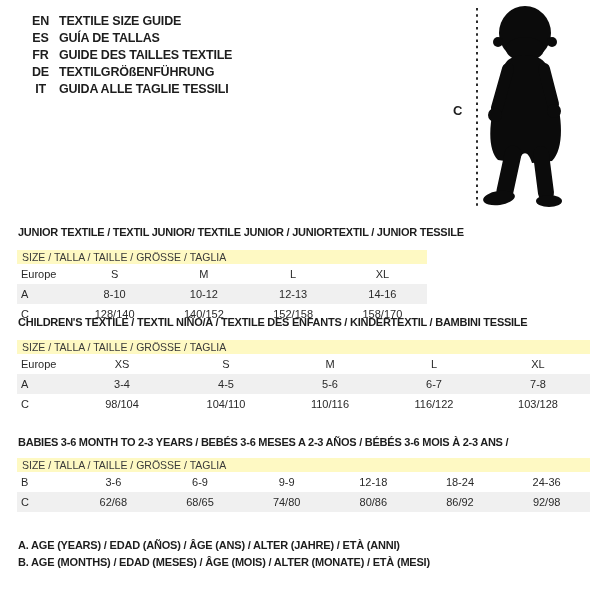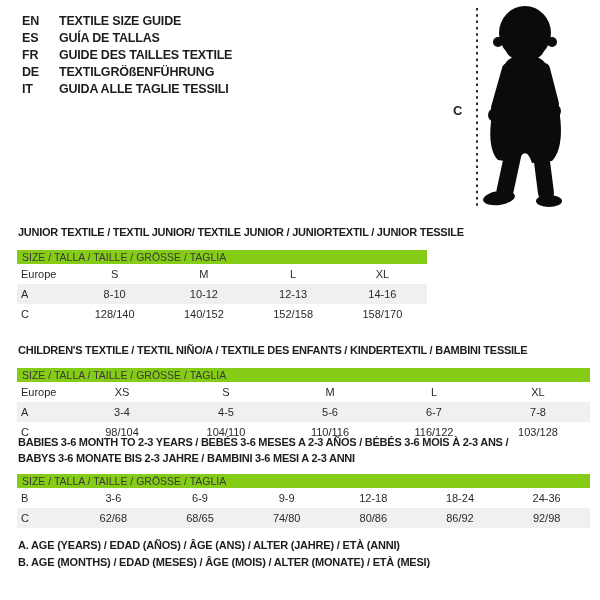--- a/index.html
+++ b/index.html
@@ -2,42 +2,42 @@
 <html><head>
 <meta charset="utf-8">
 <style>
   html,body{margin:0;padding:0;background:#ffffff;}
   .canvas{
     position:relative;width:600px;height:600px;background:#ffffff;overflow:hidden;
     font-family:"Liberation Sans",sans-serif;color:#1d1d1d;
   }
 
   
-  .languages{position:absolute;left:22px;top:12px;}
+  .languages{position:absolute;left:22px;top:12px;text-align:center;}
   .lang-row{display:flex;height:17px;align-items:center;font-weight:bold;font-size:12.5px;letter-spacing:-0.2px;}
   .lang-code{width:37px;flex:0 0 37px;}
   .lang-text{white-space:nowrap;}
 
   
   .figure{position:absolute;left:448px;top:2px;width:150px;height:212px;}
   .figure svg{position:absolute;left:0;top:0;}
   .height-label{position:absolute;left:5px;top:101px;font-weight:bold;font-size:13px;}
 
   
   .tbl{position:absolute;left:17px;}
   .tbl h2{margin:8px 0 12px 1px;font-size:11px;font-weight:bold;letter-spacing:-0.25px;white-space:nowrap;line-height:12px;}
   .t-babies h2{margin-bottom:8px;line-height:16px;}
-  .size-bar{background:#84cc16;height:14px;line-height:14px;font-size:10.5px;color:#3a3a3a;padding-left:5px;box-sizing:border-box;white-space:nowrap;}
+  .size-bar{background:#fef9c3;height:14px;line-height:14px;font-size:10.5px;color:#3a3a3a;padding-left:5px;box-sizing:border-box;white-space:nowrap;}
   .tbl table{border-collapse:collapse;table-layout:fixed;width:100%;}
   .tbl tr{height:20px;}
   .tbl tr:nth-child(even){background:#f0f0f0;}
   .tbl td{font-size:11px;color:#2a2a2a;text-align:center;padding:0;white-space:nowrap;}
   .tbl td.lbl{text-align:left;padding-left:4px;}
   .t-junior{top:218px;width:410px;}
-  .t-children{top:336px;width:573px;}
+  .t-children{top:308px;width:573px;}
   .t-babies{top:426px;width:573px;}
 
   
   .footnotes{position:absolute;left:18px;top:537px;}
   .footnotes div{font-size:11px;font-weight:bold;line-height:17px;letter-spacing:-0.2px;white-space:nowrap;}
 </style>
 </head>
 <body>
 
 <div class="canvas">
@@ -168,21 +168,21 @@
           <td>104/110</td>
           <td>110/116</td>
           <td>116/122</td>
           <td>103/128</td>
         </tr>
       </tbody>
     </table>
   </section>
 
   <section class="tbl t-babies">
-    <h2><span>BABIES 3-6 MONTH TO 2-3 YEARS / BEBÉS 3-6 MESES A 2-3 AÑOS / BÉBÉS 3-6 MOIS À 2-3 ANS /</span><br><span>BABYS 3-6 MONATE BIS 2-3 JAHRE / BAMBINI 3-6 MESI A 2-3 ANNI</span></h2>
+    <h2><span>BABIES 3-6 MONTH TO 2-3 YEARS / BEBÉS 3-6 MESES A 2-3 AÑOS / BÉBÉS 3-6 MOIS À 2-3 ANS /</span><br></h2>
     <div class="size-bar">
       <span>SIZE / TALLA / TAILLE / GRÖSSE / TAGLIA</span>
     </div>
     <table>
       <colgroup>
           <col style="width:53px">
           <col>
           <col>
           <col>
           <col>

